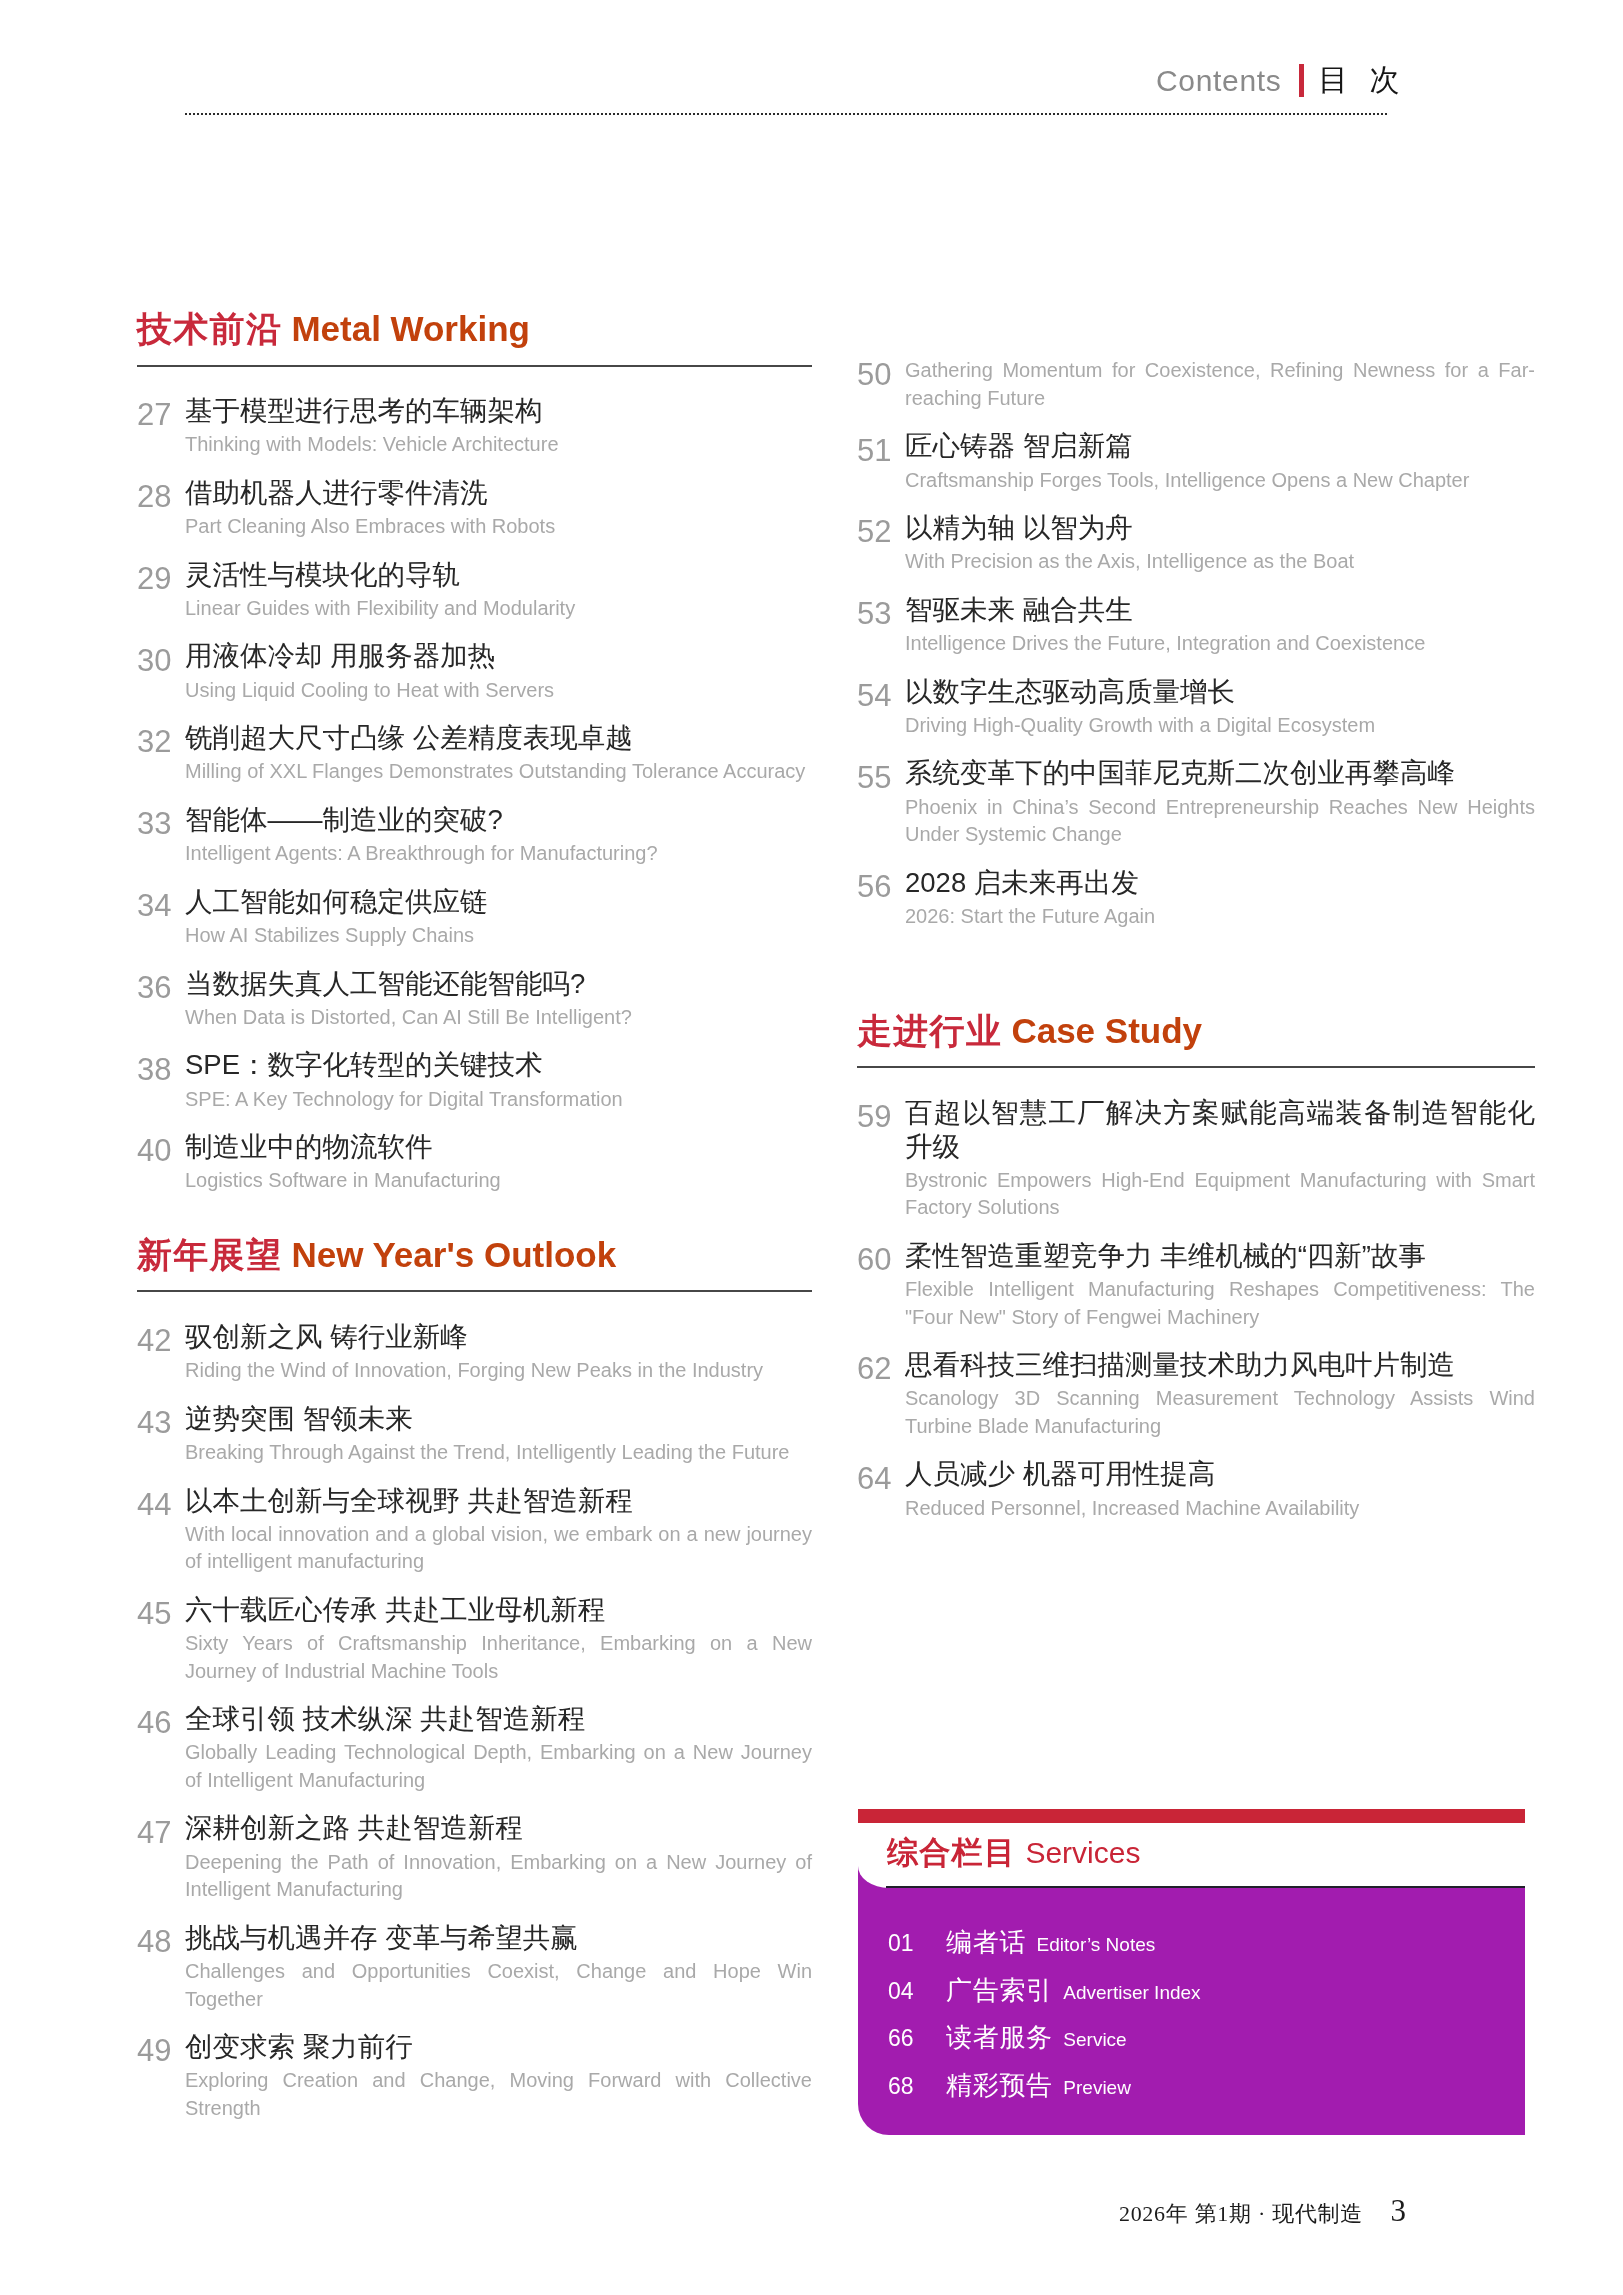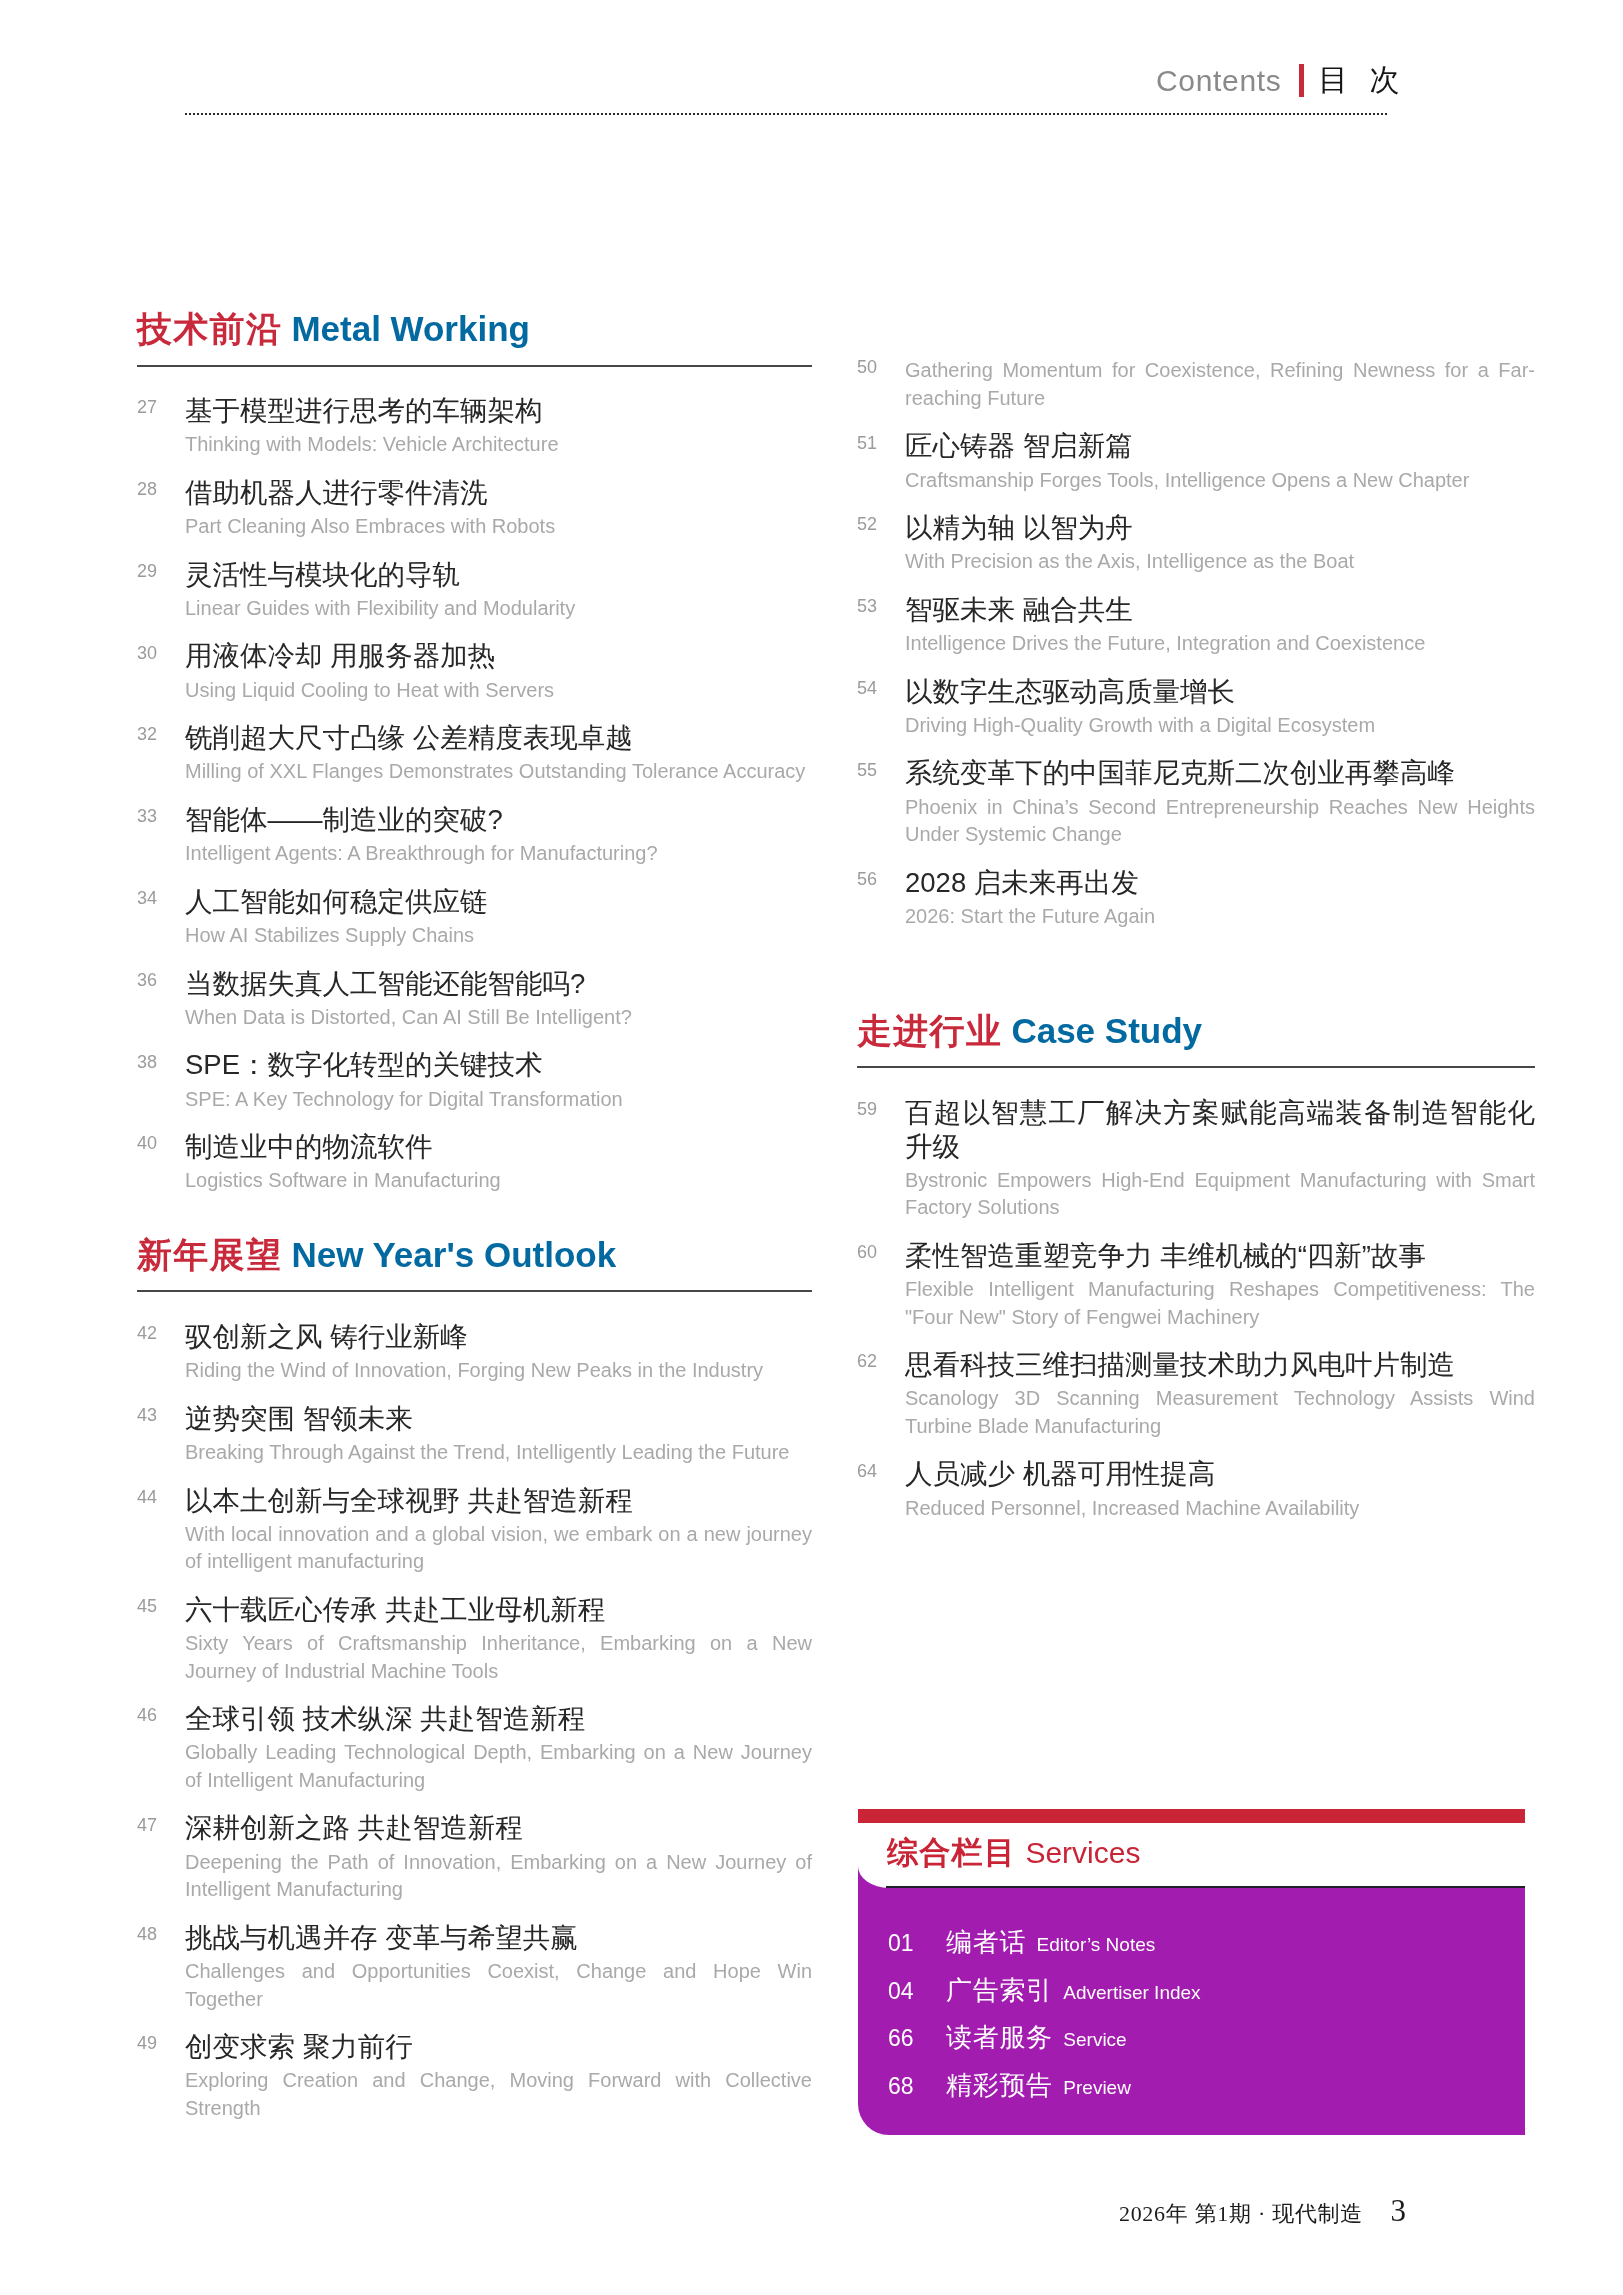--- a/index.html
+++ b/index.html
@@ -28,26 +28,26 @@
   
   .col{position:absolute;top:308px;}
   .col-left{left:137px;width:675px;}
   .col-right{left:857px;width:678px;}
   .col-right .lead-items{margin-top:46px;}
 
   .toc-section + .toc-section{margin-top:39px;}
   .col-right .toc-section{margin-top:79px;}
   .sec-head{margin:0;line-height:41px;white-space:nowrap;}
   .sec-cn{font-size:35px;font-weight:700;color:#c8293b;letter-spacing:1.3px;}
-  .sec-en{font-size:35px;font-weight:700;color:#0369a1;margin-left:9.2px;}
+  .sec-en{font-size:35px;font-weight:700;color:#c2410c;margin-left:9.2px;}
   .sec-rule{height:2px;background:#474747;margin-top:8.5px;margin-bottom:27.5px;}
 
   .toc-item{display:flex;margin-bottom:17px;}
   .toc-item .num{
-    flex:none;width:48px;font-size:18px;color:#9b9b9b;
+    flex:none;width:48px;font-size:31px;color:#9b9b9b;
     padding-top:3.3px;font-weight:400;
   }
   .toc-item .body{flex:1;min-width:0;}
   .toc-item .cn{
     font-size:27.5px;color:#272727;line-height:34px;
     text-align:justify;
   }
   .toc-item .en{
     font-size:20px;color:#a9a9a9;line-height:27.5px;margin-top:3.3px;
     text-align:justify;

